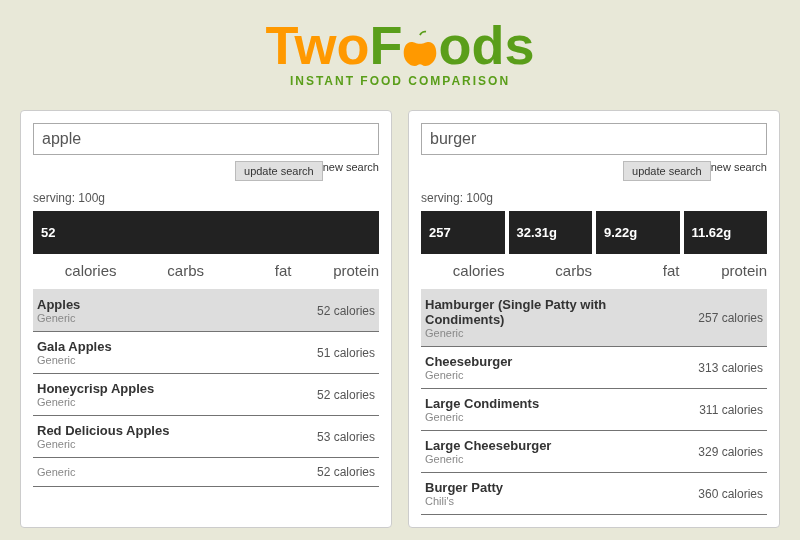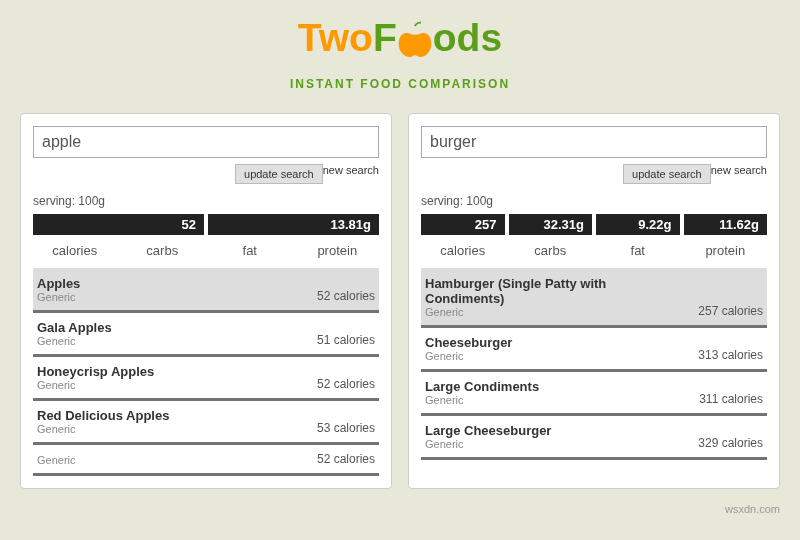--- a/index.html
+++ b/index.html
@@ -11,21 +11,21 @@
       width: 800px;
       height: 540px;
       overflow: hidden;
     }
     .header {
       text-align: center;
       padding: 18px 0 10px;
       background: #e8e8d8;
     }
     .logo {
-      font-size: 39px;
+      font-size: 54px;
       font-weight: bold;
       line-height: 1;
     }
     .logo-two {
       color: #f90;
     }
     .logo-foods {
       color: #5a9e1a;
     }
     .logo-apple-icon {
@@ -33,21 +33,21 @@
       width: 36px;
       height: 36px;
       vertical-align: middle;
       margin-bottom: 4px;
     }
     .tagline {
       color: #5a9e1a;
       font-size: 12px;
       font-weight: bold;
       letter-spacing: 2px;
-      margin-top: 16px;
+      margin-top: 2px;
     }
     .panels {
       display: flex;
       gap: 16px;
       padding: 12px 20px;
     }
     .panel {
       background: #fff;
       border: 1px solid #ccc;
       border-radius: 4px;
@@ -88,46 +88,46 @@
       margin-bottom: 6px;
     }
     .nutrition-row {
       display: flex;
       gap: 4px;
       margin-bottom: 8px;
     }
     .nutrition-box {
       background: #222;
       color: #fff;
-      text-align: right;
-      padding: 3px 8px;
+      text-align: left;
+      padding: 14px 8px;
       flex: 1;
       font-size: 13px;
       font-weight: bold;
     }
     .nutrition-labels {
       display: flex;
       gap: 4px;
       margin-bottom: 10px;
     }
     .nutrition-label {
       flex: 1;
-      text-align: center;
-      font-size: 13px;
+      text-align: right;
+      font-size: 15px;
       color: #555;
     }
     .food-list {
       border-top: 1px solid #ddd;
     }
     .food-item {
       padding: 7px 4px;
-      border-bottom: 3px solid #737373;
+      border-bottom: 1px solid #737373;
       display: flex;
       justify-content: space-between;
-      align-items: flex-end;
+      align-items: center;
       gap: 36px;
     }
     .food-item.active {
       background: #ddd;
     }
     .food-item-left {
       flex: 1;
     }
     .food-item-name {
       font-size: 13px;
@@ -168,21 +168,20 @@
 
   <div class="panel">
     <input type="text" class="search-box" value="apple" style="">
     <div class="search-actions">
       <button class="update-btn">update search</button>
       <a class="new-search-link">new search</a>
     </div>
     <div class="serving-label">serving: 100g</div>
     <div class="nutrition-row">
       <div class="nutrition-box">52</div>
-      <div class="nutrition-box">13.81g</div>
     </div>
     <div class="nutrition-labels">
       <div class="nutrition-label">calories</div>
       <div class="nutrition-label">carbs</div>
       <div class="nutrition-label">fat</div>
       <div class="nutrition-label">protein</div>
     </div>
     <div class="food-list" id="left-food-list">
         <div class="food-item active">
       <div class="food-item-left">
@@ -262,20 +261,27 @@
       </div>
       <div class="food-item-calories">311 calories</div>
     </div>
         <div class="food-item">
       <div class="food-item-left">
         <div class="food-item-name">Large Cheeseburger</div>
         <div class="food-item-source">Generic</div>
       </div>
       <div class="food-item-calories">329 calories</div>
     </div>
+        <div class="food-item">
+      <div class="food-item-left">
+        <div class="food-item-name">Burger Patty</div>
+        <div class="food-item-source">Chili's</div>
+      </div>
+      <div class="food-item-calories">360 calories</div>
+    </div>
       </div>
   </div>
 
 </div>
 
 <div class="footer">
   <span>wsxdn.com</span>
 </div>
 
 </body></html>

